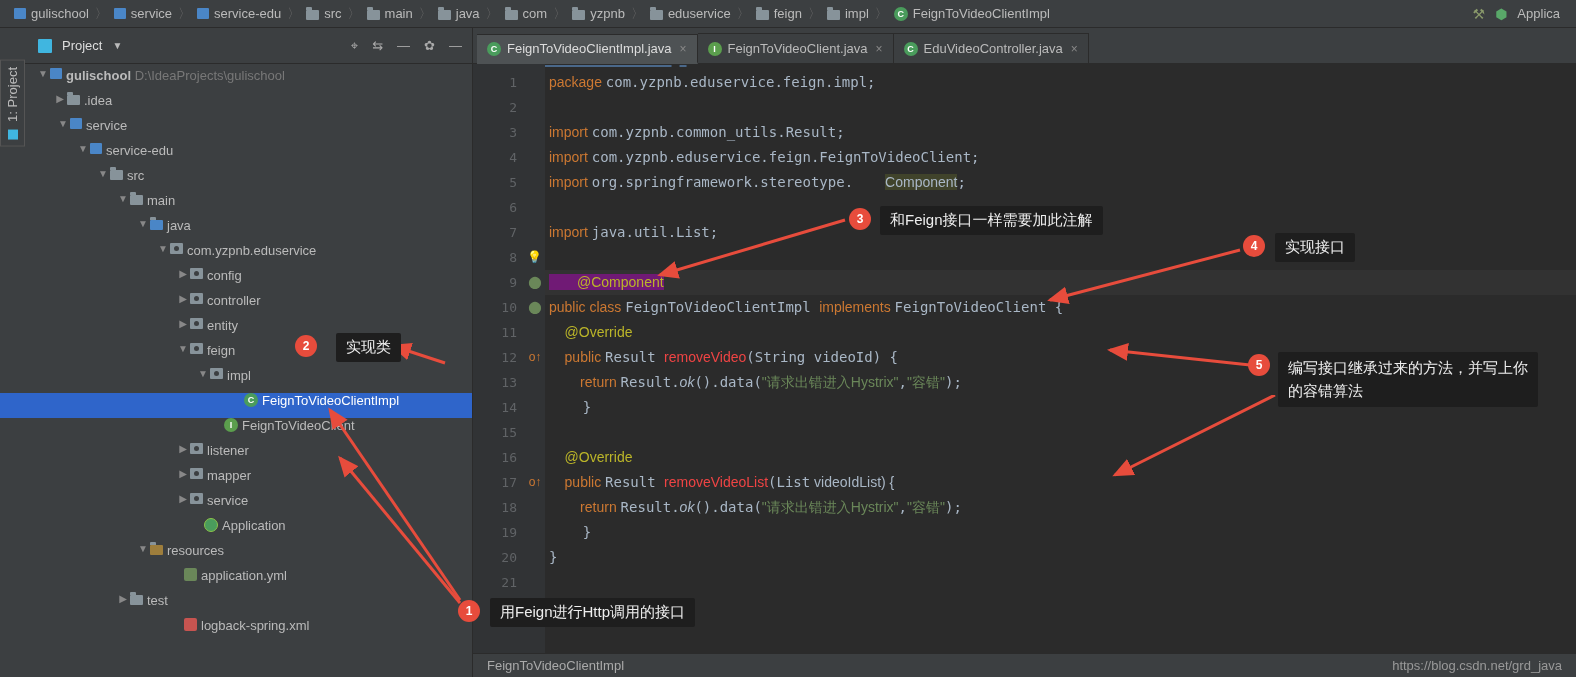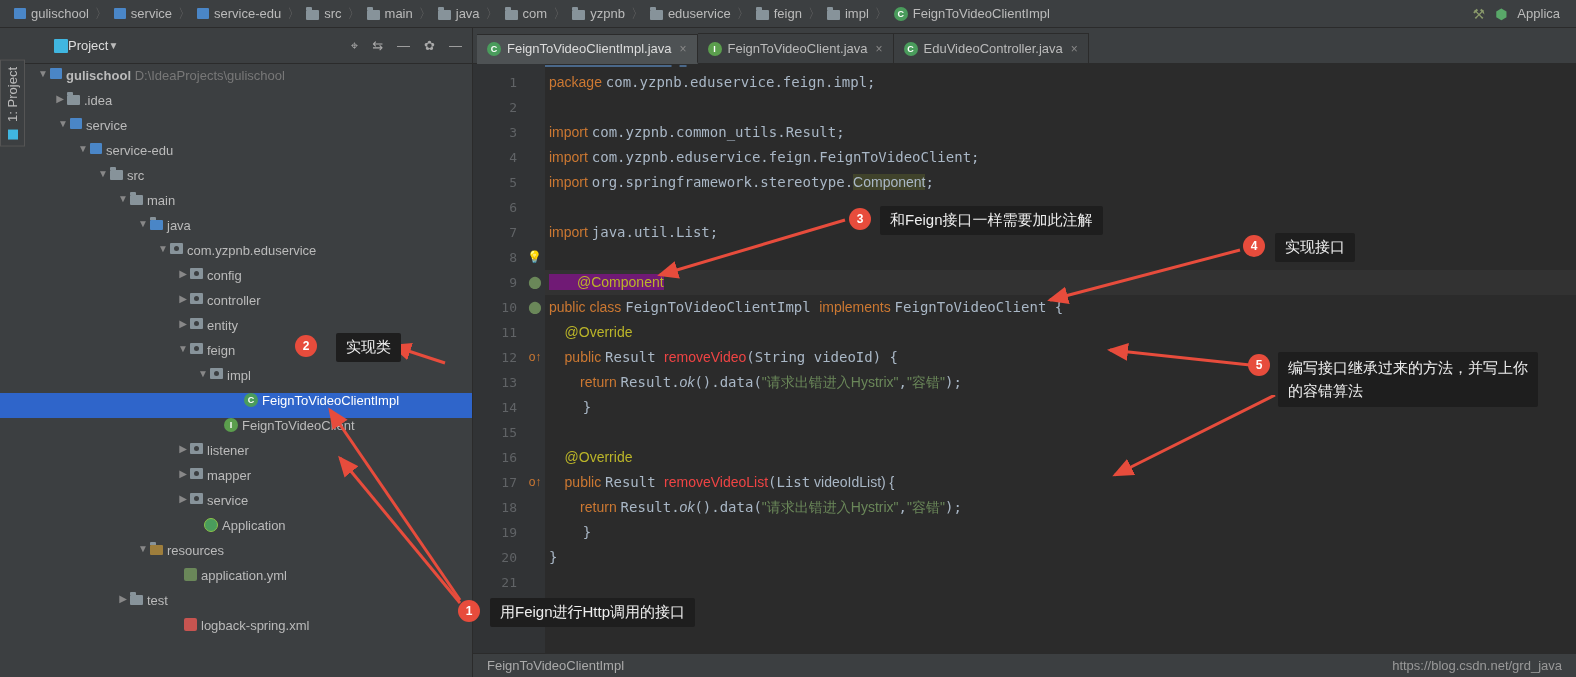--- a/index.html
+++ b/index.html
@@ -19,21 +19,21 @@
   .hammer{ color:#8a9a6b; font-size:14px;}
   .bug{ color:#59a869; font-size:14px;}
 
   
   .vert-tab { position:absolute; left:0; top:60px; writing-mode:vertical-rl; transform:rotate(180deg); background:#3c3f41; padding:6px 4px; color:#bbb; border:1px solid #555; cursor:pointer;}
   .vert-tab .sq{ display:inline-block; width:10px; height:10px; background:#40b6e0; margin-bottom:4px; transform:rotate(90deg);}
 
   
   .main { display:flex; height:calc(100% - 28px); }
   .sidebar { width:473px; background:#3c3f41; border-right:1px solid #2b2b2b; display:flex; flex-direction:column; }
-  .side-head { height:36px; display:flex; align-items:center; padding:0 10px 0 54px; border-bottom:1px solid #2b2b2b; }
+  .side-head { height:36px; display:flex; align-items:center; padding:0 10px 0 38px; border-bottom:1px solid #2b2b2b; gap:10px;}
   .side-head .proj-ic{ width:14px;height:14px;background:#40b6e0; display:inline-block;border-radius:1px;}
   .side-head .title{ color:#ddd; font-weight:500;}
   .side-head .chev{ color:#bbb; font-size:10px;}
   .side-head .tools{ margin-left:auto; display:flex; gap:14px; color:#aaa;}
   .side-head .tools span{ cursor:pointer;}
   .tree { flex:1; overflow:auto; padding:4px 0;}
   .node { display:flex; height:25px; padding-left:0; white-space:nowrap; cursor:pointer;}
   .node.sel{ background:#2f65ca; color:#fff;}
   .arrow{ width:14px; text-align:center; color:#888; font-size:10px;}
   .arrow.open::before{content:"▼";}
@@ -56,21 +56,21 @@
   .code-wrap{ flex:1; display:flex; overflow:hidden;}
   .ggw{ width:8px; background:#313335;}
   .gutter{ width:44px; background:#313335; color:#606366; text-align:right; padding:6px 8px 0 0; line-height:25px; font-family:Consolas,monospace; font-size:13px;}
   .gutter2{ width:20px; background:#313335; padding-top:6px; line-height:25px; font-family:Consolas,monospace; font-size:12px; text-align:center;}
   .code{ flex:1; padding:6px 0 0 4px; font-family:Consolas,monospace; font-size:14px; line-height:25px; color:#a9b7c6; white-space:pre;}
   .kw{ color:#cc7832;}
   .ann{ color:#bbb529;}
   .str{ color:#6a8759;}
   .fn{ color:#ef4444;}
   .hl{ background:#701a75;padding-left:28px;}
-  .hl-y{ background:#40432b;}
+  .hl-y{ background:#40432b;margin-left:32px;}
   .caret-line{ background:#323232;}
   .bulb{ color:#f0a732;}
 
   .statusbar{ position:absolute; bottom:0; left:0; right:0; height:24px; background:#3c3f41; border-top:1px solid #2b2b2b; display:flex; align-items:center; padding:0 14px; color:#aaa;}
   .statusbar .r{ margin-left:auto; color:#999;}
 
   
   .badge{ position:absolute; width:22px;height:22px;border-radius:50%; background:#e74c3c; color:#fff; display:flex;align-items:center;justify-content:center; font-size:12px; font-weight:bold; z-index:50;}
   .tip{ position:absolute; background:#1e1e1e; color:#eee; padding:5px 10px; border-radius:2px; z-index:50; font-size:15px; white-space:nowrap;}
   svg.arr{ position:absolute; z-index:40; pointer-events:none;}

